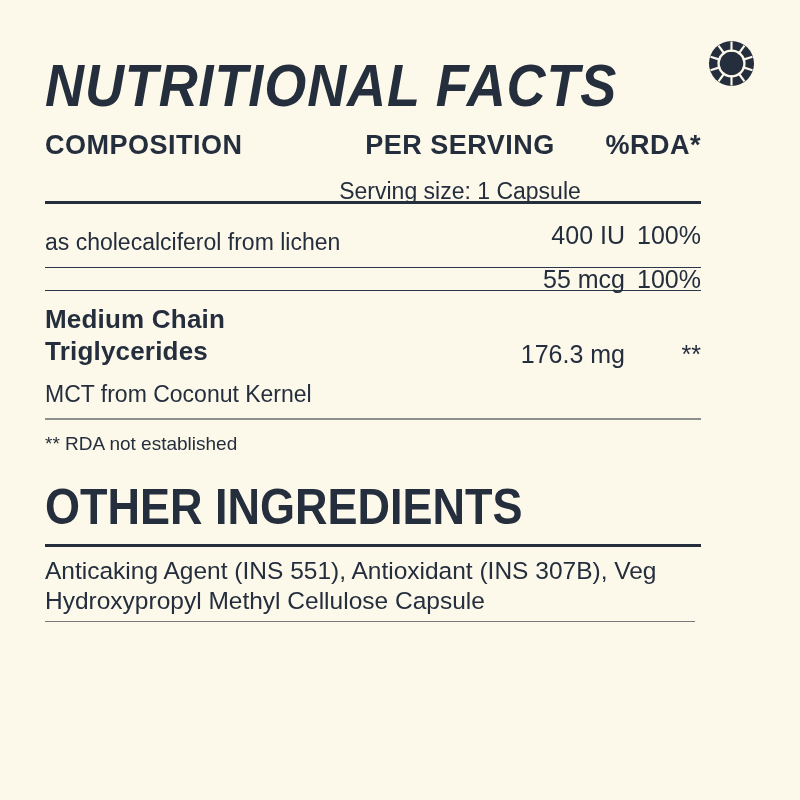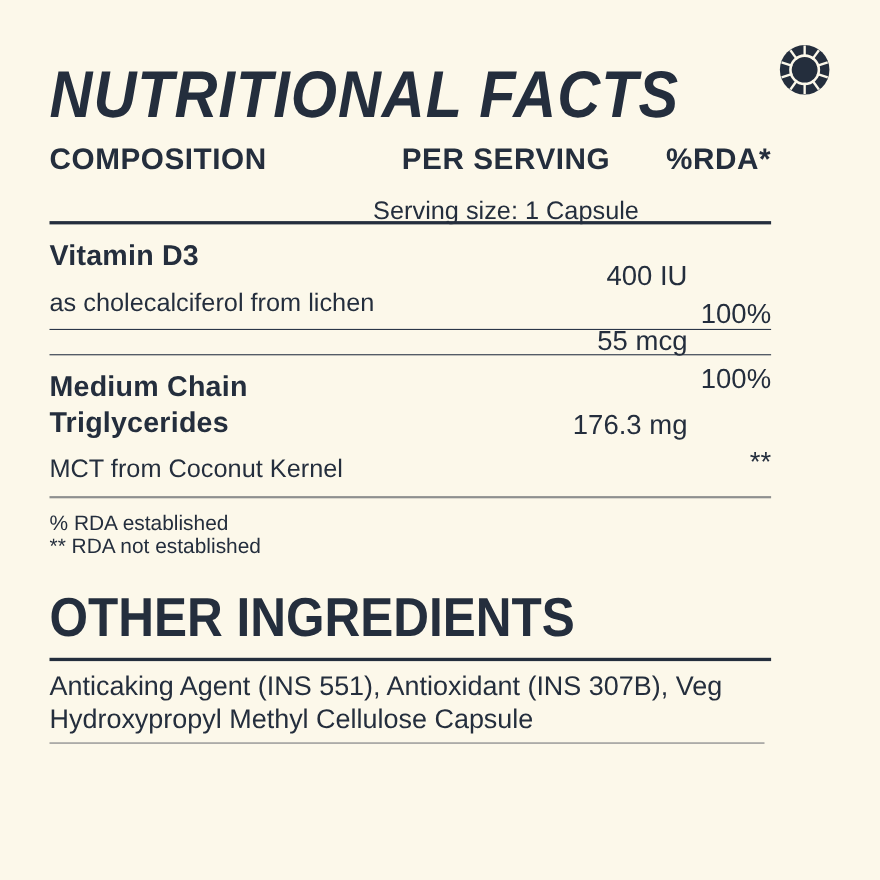--- a/index.html
+++ b/index.html
@@ -100,21 +100,20 @@
     width: 290px;
     text-align: right;
     font-size: 25px;
   }
   .cell-rda {
     position: absolute;
     right: 0;
     top: 50%;
     transform: translateY(-50%);
     font-size: 25px;
-    margin-top: 34px;
   }
   
   .footnotes { margin-top: 13px; font-size: 19px; line-height: 1.14; }
   
   .oi-heading {
     margin-top: 27px;
     font-size: 50px;
     font-weight: bold;
     line-height: 1.0;
     padding-bottom: 12px;
@@ -162,21 +161,20 @@
       <div class="col-head">PER SERVING</div>
       <div class="serving-note">Serving size: 1 Capsule</div>
     </div>
     <div class="head-right col-head">%RDA*</div>
   </div>
 
   <div class="rows">
 
     <div class="row">
       <div class="cell-name">
-        <div class="row-name">Vitamin D3</div>
         <div class="row-source">as cholecalciferol from lichen</div>
       </div>
       <div class="cell-amount">400 IU</div>
       <div class="cell-rda">100%</div>
     </div>
 
     <div class="row">
       <div class="cell-amount">55 mcg</div>
       <div class="cell-rda">100%</div>
     </div>
@@ -186,20 +184,19 @@
         <div class="row-name">Medium Chain Triglycerides</div>
         <div class="row-source">MCT from Coconut Kernel</div>
       </div>
       <div class="cell-amount">176.3 mg</div>
       <div class="cell-rda">**</div>
     </div>
 
   </div>
 
   <div class="footnotes">
-    <div>% RDA established</div>
     <div>** RDA not established</div>
   </div>
 
   <h2 class="oi-heading"><span class="squeeze">OTHER INGREDIENTS</span></h2>
   <div class="oi-text">Anticaking Agent (INS 551), Antioxidant (INS 307B), Veg Hydroxypropyl Methyl Cellulose Capsule</div>
 
 </div>
 
 </body></html>

